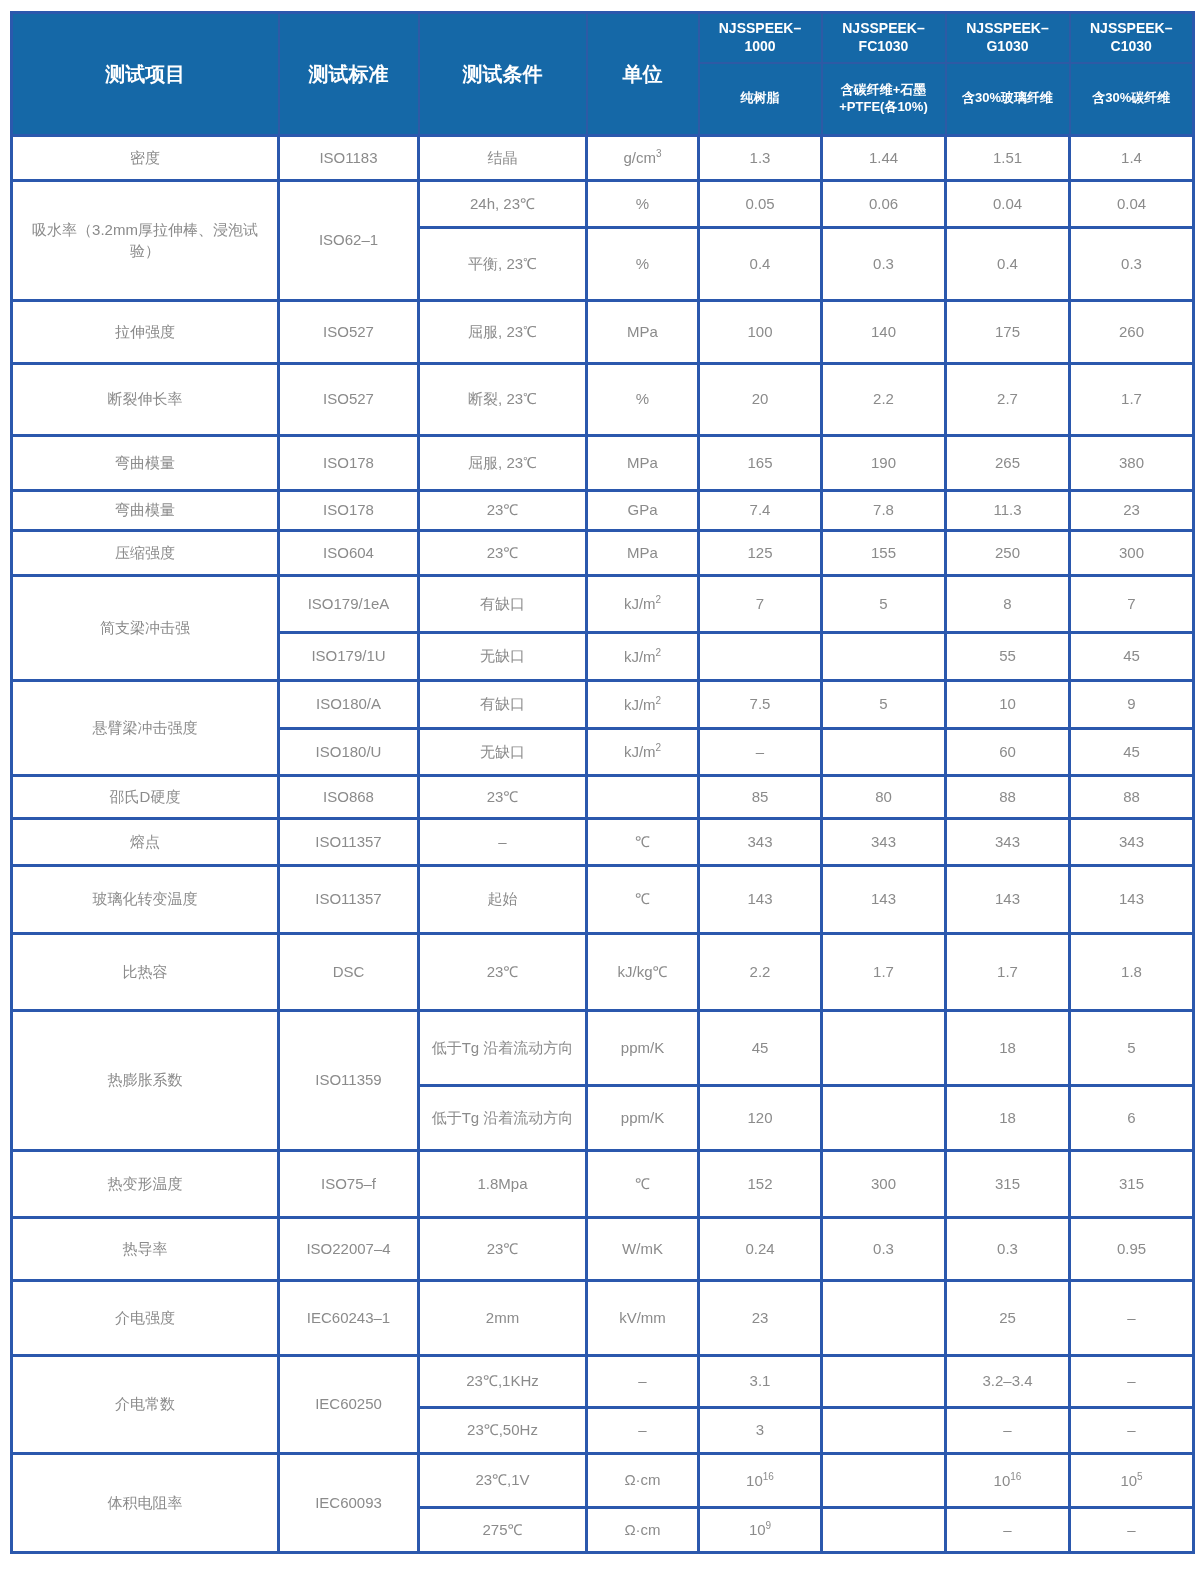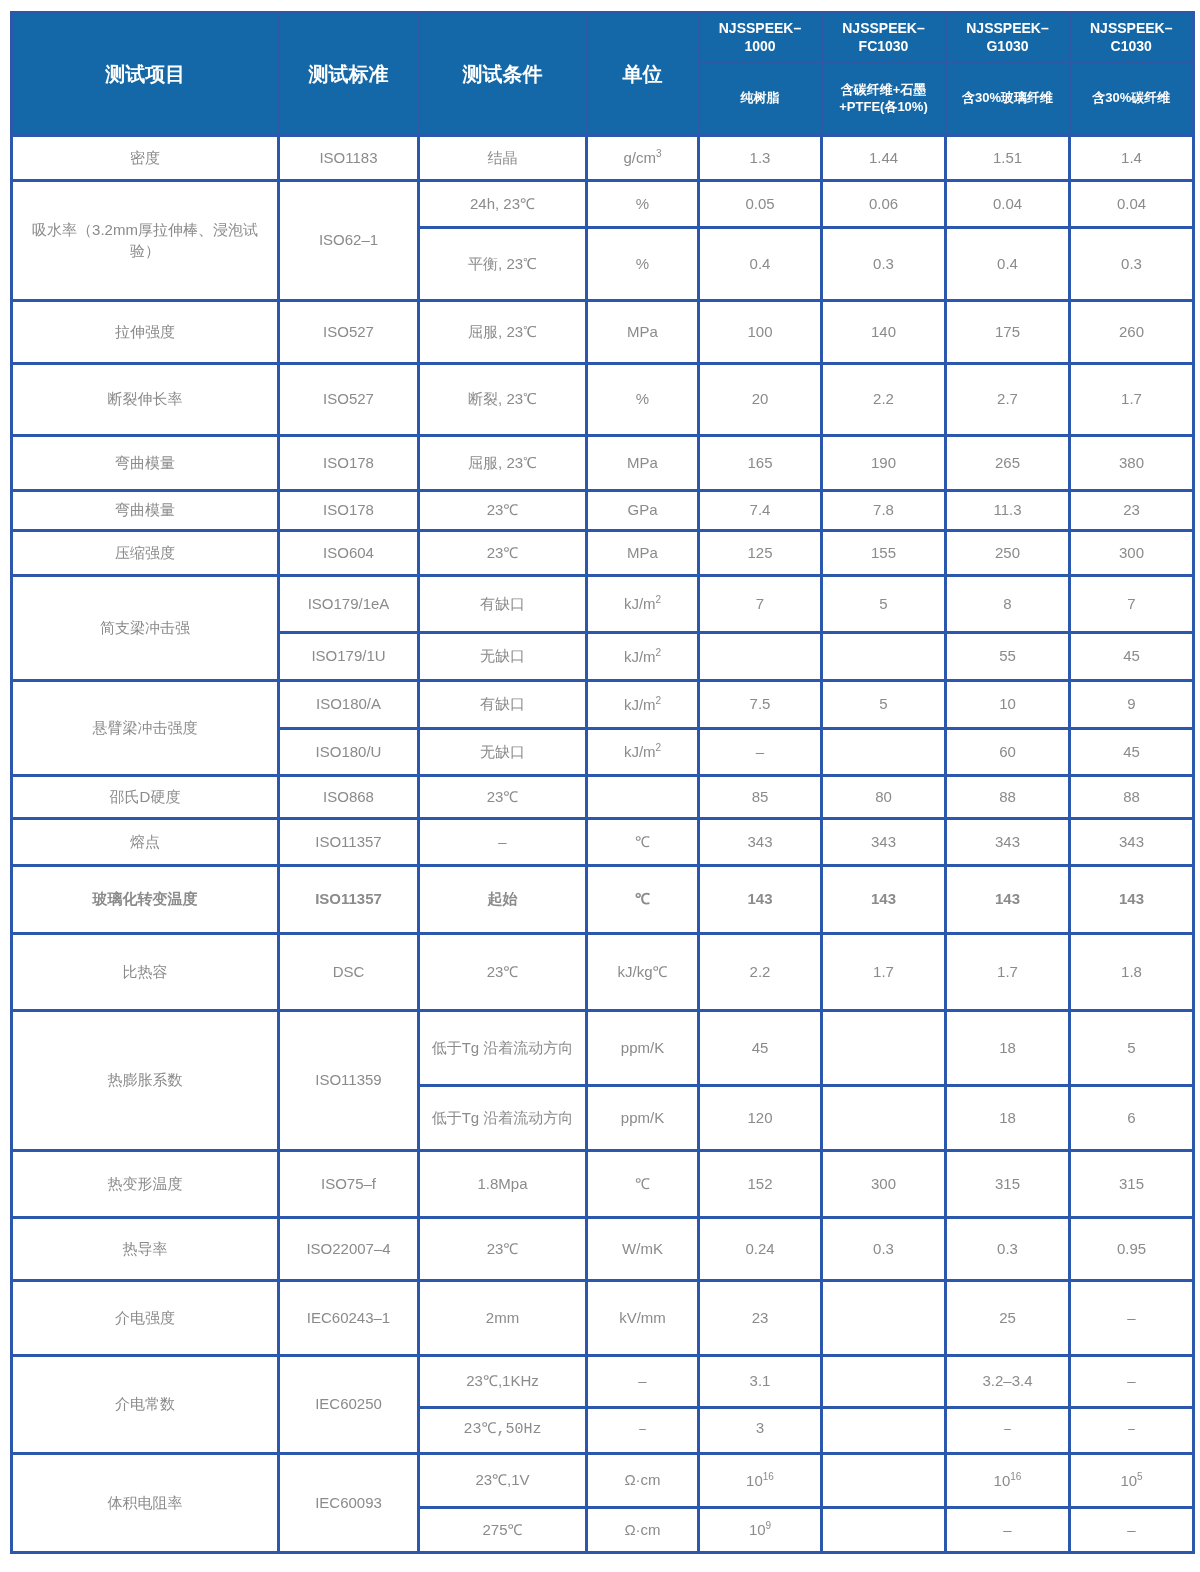--- a/index.html
+++ b/index.html
@@ -203,21 +203,21 @@
         <tr style="height: 47px;">
           <td>熔点</td>
           <td>ISO11357</td>
           <td>–</td>
           <td>℃</td>
           <td>343</td>
           <td>343</td>
           <td>343</td>
           <td>343</td>
         </tr>
-        <tr style="height: 68px; font-weight: bold;">
+        <tr style="height: 68px;">
           <td>玻璃化转变温度</td>
           <td>ISO11357</td>
           <td>起始</td>
           <td>℃</td>
           <td>143</td>
           <td>143</td>
           <td>143</td>
           <td>143</td>
         </tr>
         <tr style="height: 77px;">
@@ -281,21 +281,21 @@
         <tr style="height: 52px;">
           <td rowspan="2">介电常数</td>
           <td rowspan="2">IEC60250</td>
           <td>23℃,1KHz</td>
           <td>–</td>
           <td>3.1</td>
           <td></td>
           <td>3.2–3.4</td>
           <td>–</td>
         </tr>
-        <tr style="height: 46px; font-family: Liberation Mono, monospace;">
+        <tr style="height: 46px;">
           <td>23℃,50Hz</td>
           <td>–</td>
           <td>3</td>
           <td></td>
           <td>–</td>
           <td>–</td>
         </tr>
         <tr style="height: 54px;">
           <td rowspan="2">体积电阻率</td>
           <td rowspan="2">IEC60093</td>

